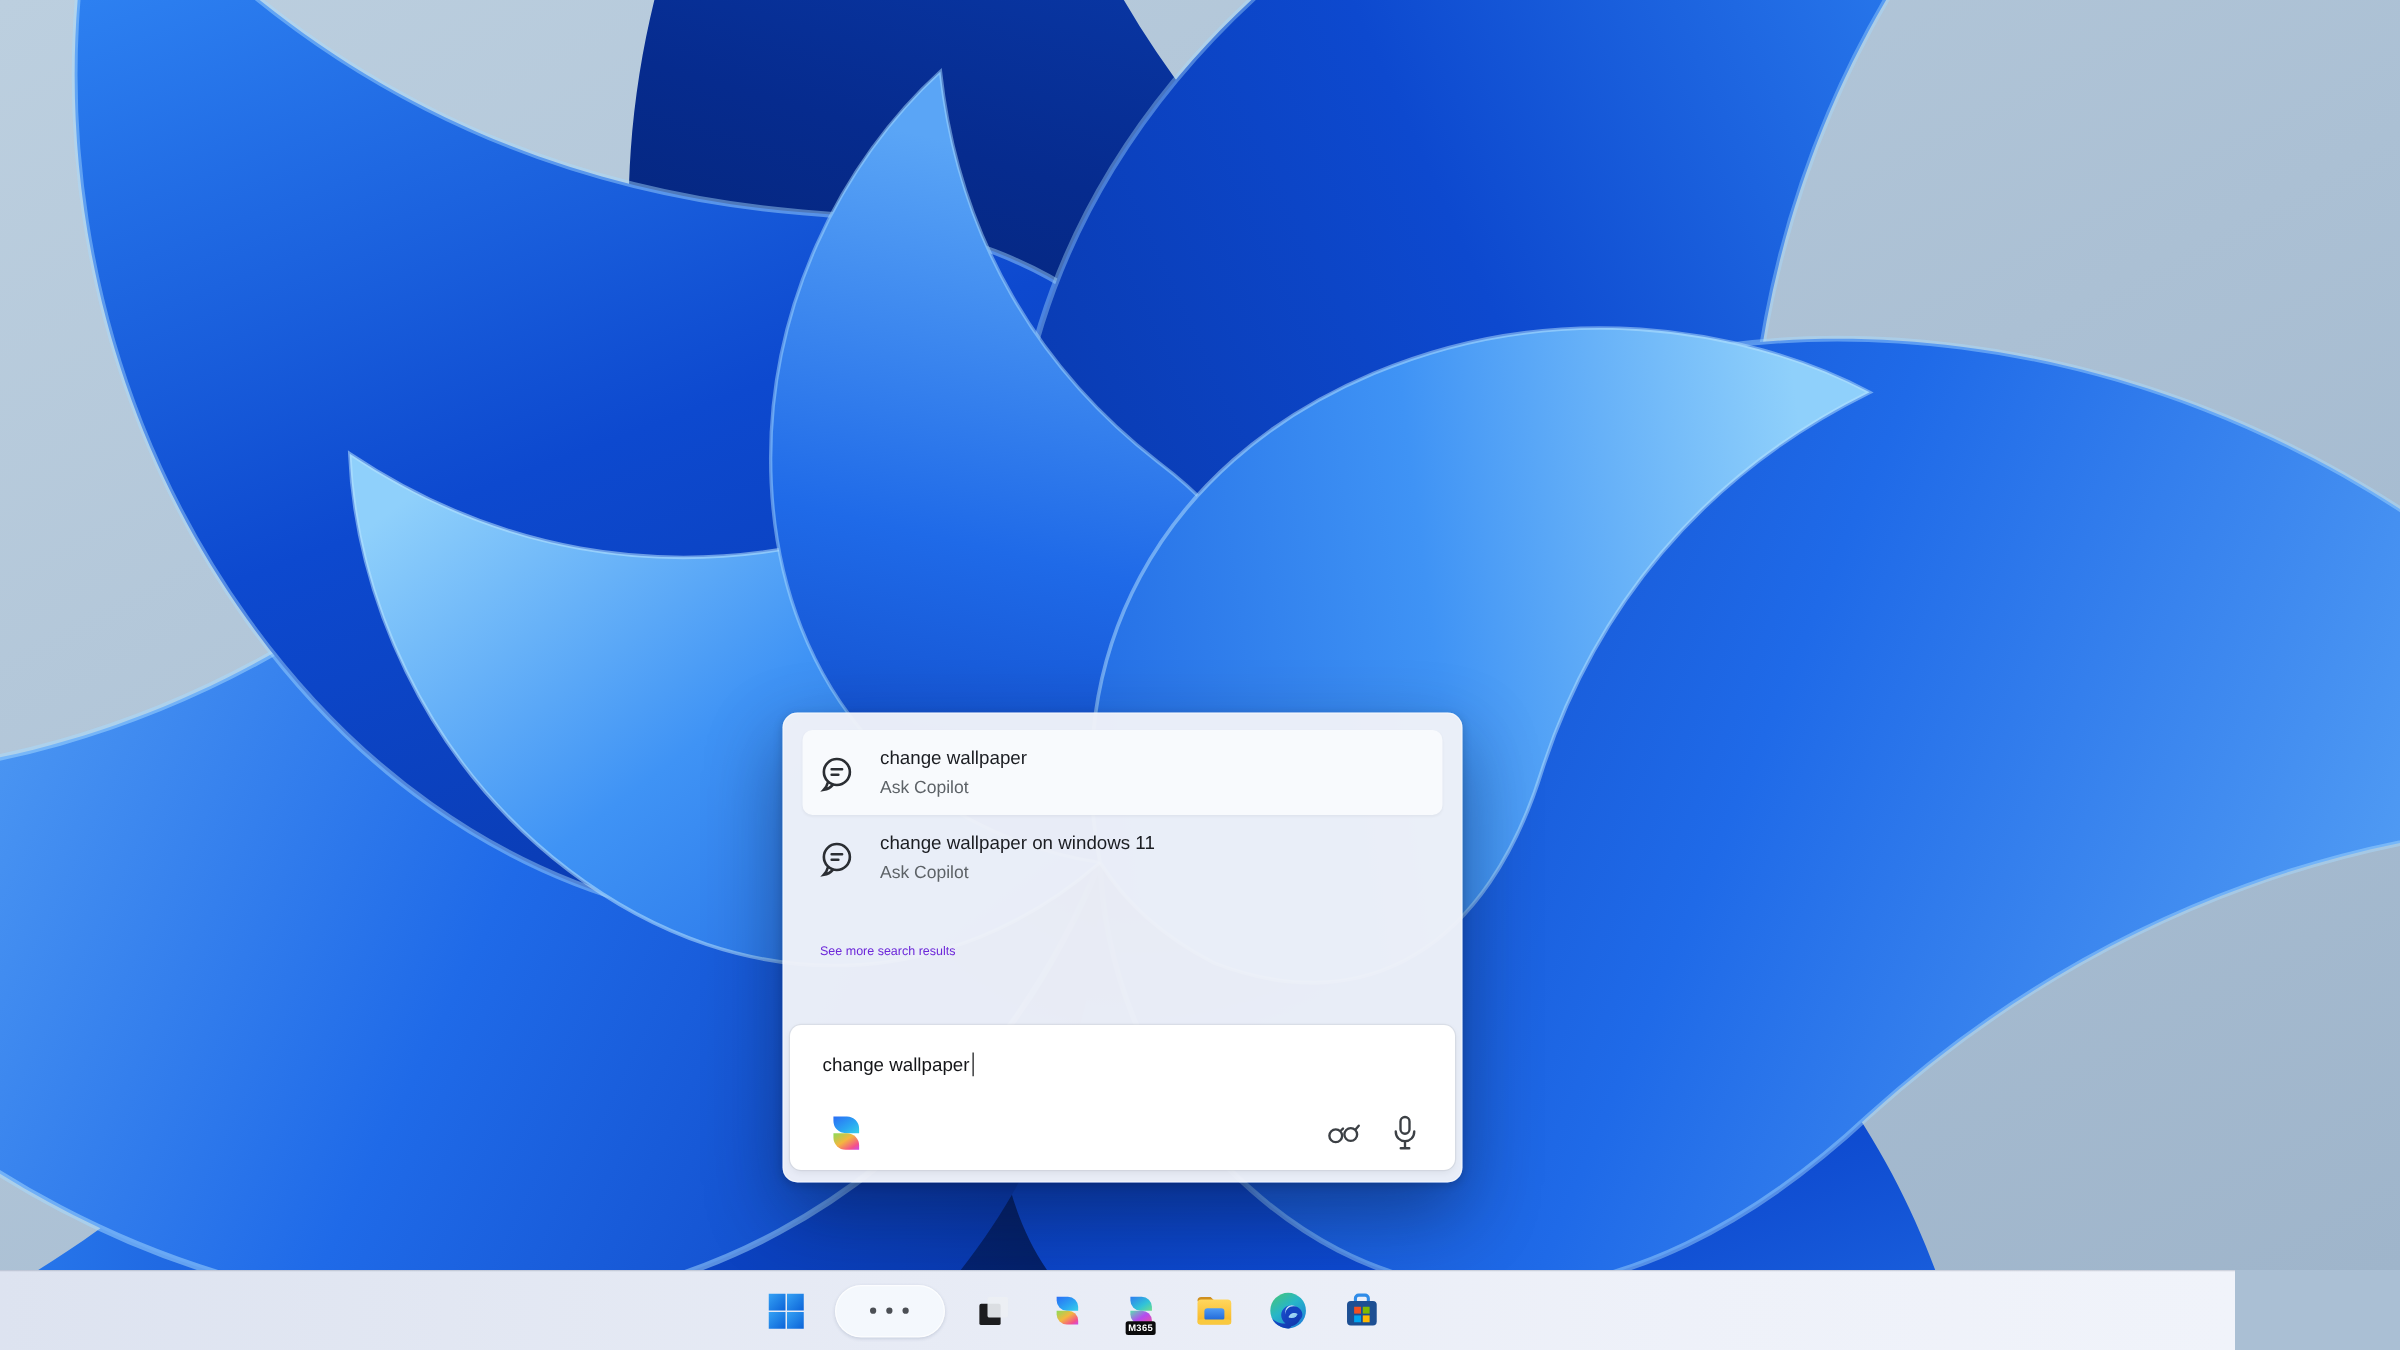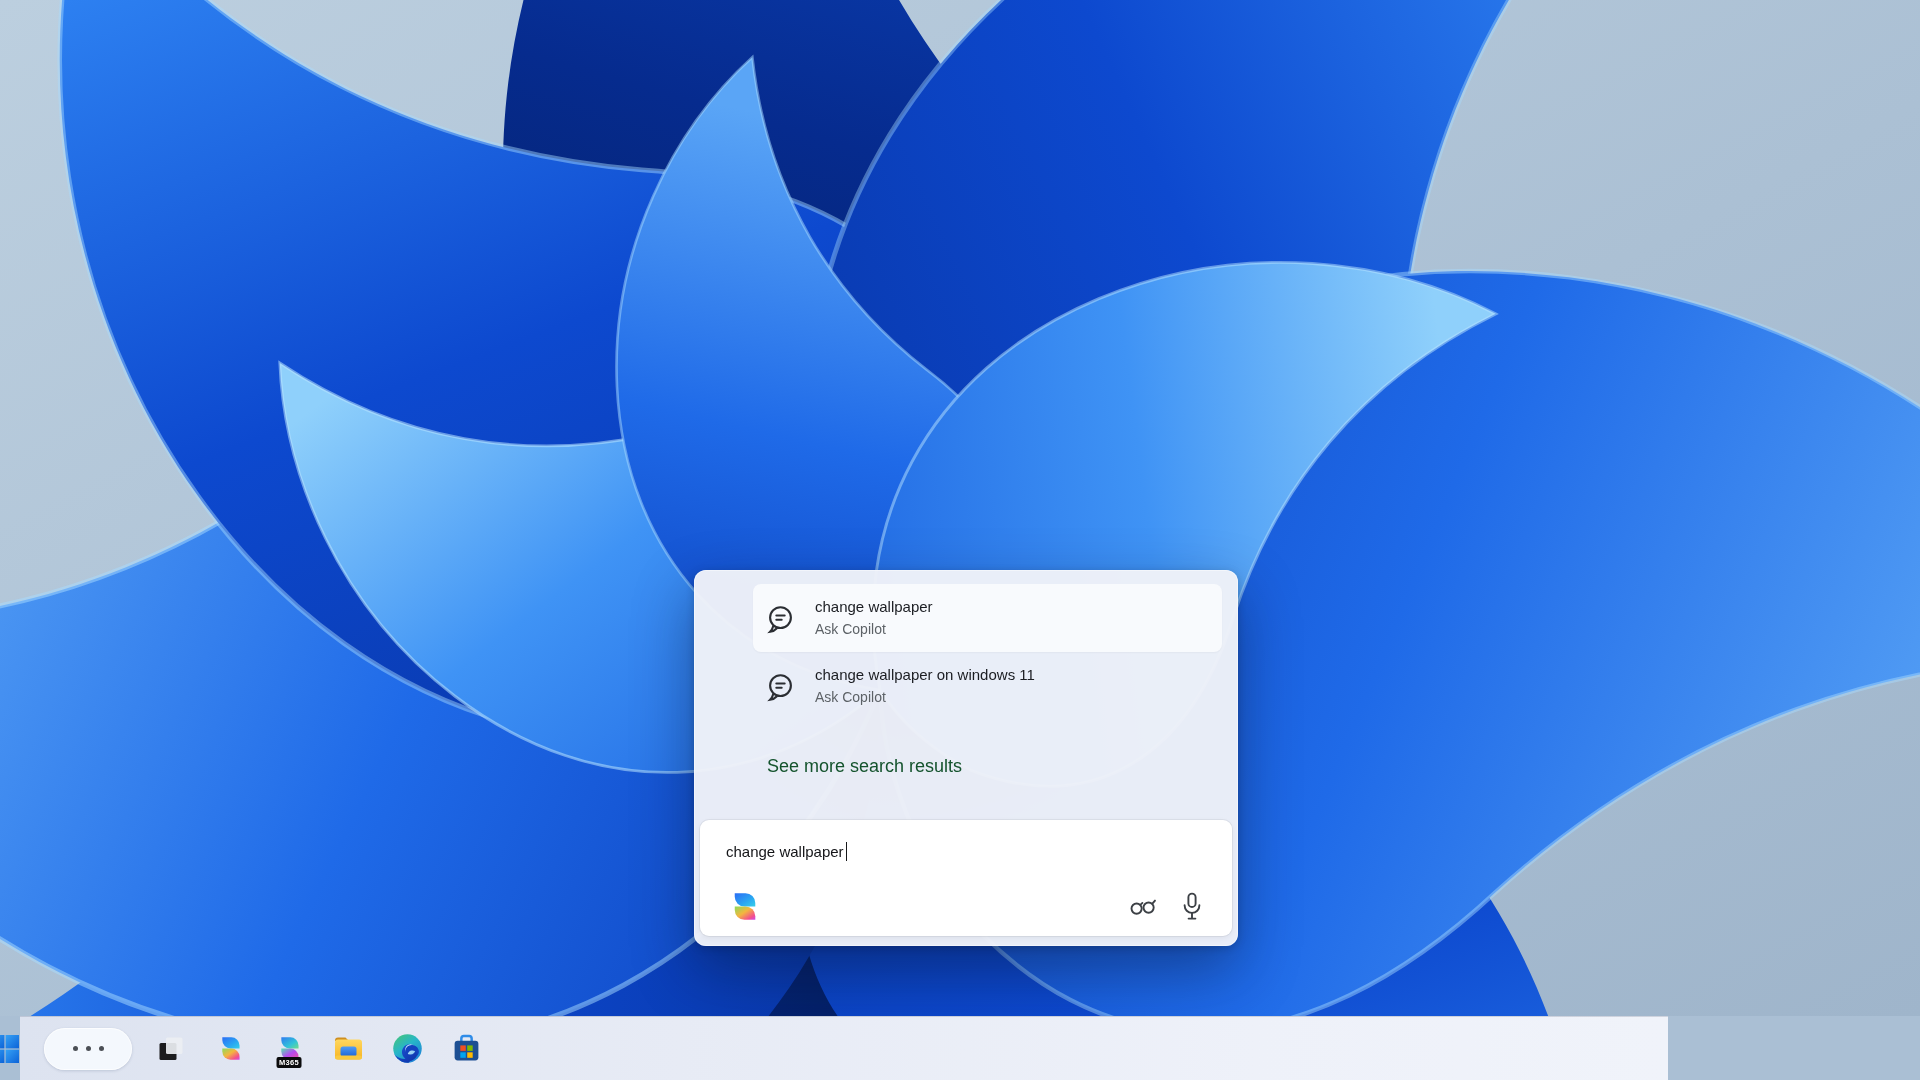--- a/index.html
+++ b/index.html
@@ -6,50 +6,50 @@
   * { margin:0; padding:0; box-sizing:border-box; }
   html,body { width:1920px; height:1080px; overflow:hidden;
     font-family:"Liberation Sans","DejaVu Sans",sans-serif; }
   .screen { position:relative; width:1920px; height:1080px; background:#aabfd4; }
 
   
   .desktop { position:absolute; left:0; top:0; width:1920px; height:1016px; overflow:hidden; }
   .desktop svg { display:block; width:100%; height:100%; }
 
   
-  .flyout { position:absolute; left:694px; top:570px; width:544px; height:376px;
+  .flyout { position:absolute; left:626px; top:570px; width:544px; height:376px;
     background:rgba(240,242,248,0.97); border-radius:12px;
     box-shadow:0 24px 60px rgba(8,18,48,.42), 0 2px 8px rgba(0,0,0,.18),
-               inset 0 0 0 1px rgba(255,255,255,.45);padding-left:43px; }
+               inset 0 0 0 1px rgba(255,255,255,.45); }
   .suggestion { height:68px; margin:0 16px; border-radius:8px; display:flex;
     align-items:center; gap:19px; padding:0 12px; cursor:default; }
   .suggestion.selected { margin-top:14px; background:#f8fafd;
     box-shadow:0 1px 2px rgba(0,0,0,.04); }
   .sg-icon { flex:0 0 31px; width:31px; height:31px; }
   .sg-text { display:flex; flex-direction:column; line-height:22px; }
   .sg-title { font-size:15px; color:#1b1d22; }
   .sg-sub { font-size:14px; color:#5d6267; }
-  .see-more { margin:36px 16px 0 30px; font-size:18px; color:#14532d; width:fit-content; cursor:pointer; }
+  .see-more { margin:36px 16px 0 30px; font-size:10px; color:#6d28d9; width:fit-content; cursor:pointer; }
 
   .search-box { position:absolute; left:6px; top:250px; width:532px; height:116px;
     background:#ffffff; border-radius:9px;
     box-shadow:0 0 0 1px rgba(0,0,0,.05), 0 2px 6px rgba(0,0,0,.06); }
   .query { position:absolute; left:26px; top:22px; font-size:15px; color:#141518; }
   .caret { display:inline-block; width:1.5px; height:19px; background:#17181a;
     vertical-align:-4px; margin-left:2px; }
   .copilot-btn { position:absolute; left:26px; bottom:11px; width:37px; height:37px;
     border:none; background:transparent; padding:0; cursor:pointer; }
   .box-icons { position:absolute; right:28px; bottom:15px; display:flex; gap:23px; align-items:center; }
   .icon-btn { border:none; background:transparent; padding:0; cursor:pointer; display:flex; }
 
   
-  .taskbar { position:absolute; left:0; bottom:0; width:1648px; height:64px;
+  .taskbar { position:absolute; left:0; bottom:0; width:1788px; height:64px;
     background:linear-gradient(90deg,#dde3f0 0%,#e7ebf5 40%,#eef1f9 75%,#f0f3fa 100%);
     border-top:1px solid rgba(105,115,140,.25);
-    display:flex; align-items:center; justify-content:flex-start; gap:19px;margin-left:20px; }
+    display:flex; align-items:center; justify-content:center; gap:19px; }
   .tb-shift { display:flex; align-items:center; gap:19px; transform:translateX(-35px); }
   .tb-btn { width:40px; height:40px; border:none; background:transparent; border-radius:6px;
     display:flex; align-items:center; justify-content:center; padding:0; cursor:pointer; }
   .tb-pill { width:88px; height:42px; border:none; border-radius:21px;
     background:#f4f8fd; box-shadow:0 1px 3px rgba(40,60,100,.18), inset 0 0 0 1px rgba(255,255,255,.7);
     display:flex; align-items:center; justify-content:center; gap:8px; cursor:pointer; }
   .dot { width:5px; height:5px; border-radius:50%; background:#4b4f55; }
 </style>
 </head>
 <body>

